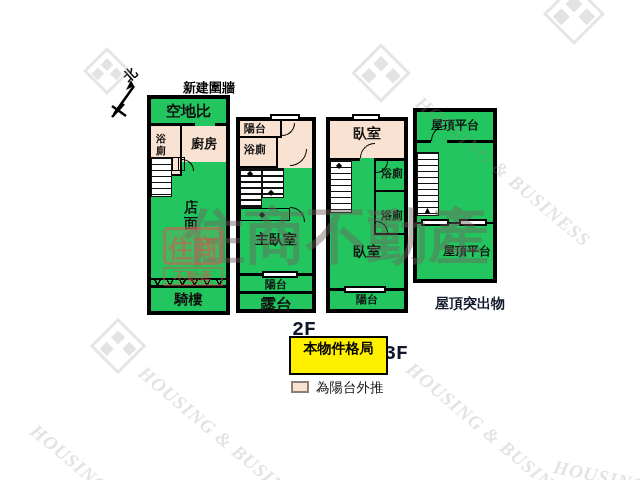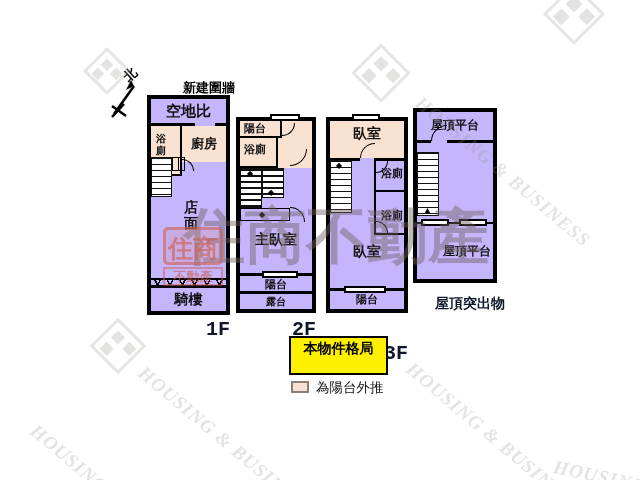--- a/index.html
+++ b/index.html
@@ -1,19 +1,19 @@
 <!DOCTYPE html>
 <html><head>
 <meta charset="utf-8">
 <style>
   html,body{margin:0;padding:0;background:#fff;}
   #stage{position:relative;width:640px;height:480px;background:#ffffff;overflow:hidden;
          font-family:"Liberation Sans","DejaVu Sans",sans-serif;color:#111;}
   .abs{position:absolute;}
-  .plan{position:absolute;border:4px solid #000;background:#c4b5fd;box-sizing:border-box;}
+  .plan{position:absolute;border:4px solid #000;background:#22c55e;box-sizing:border-box;}
   .plan-inner{position:relative;width:100%;height:100%;}
   .wall{position:absolute;background:#000;}
   .peach{position:absolute;background:#f9e2d2;}
   .room-label{position:absolute;font-weight:700;color:#111;line-height:1.15;white-space:nowrap;}
   .room-label.wrap{white-space:normal;}
   .stairs{position:absolute;border:1.5px solid #111;box-sizing:border-box;
           background:repeating-linear-gradient(to bottom,#111 0 1.5px,#fff 1.5px 6px);}
   .arc{position:absolute;box-sizing:border-box;}
   .win{position:absolute;background:#fff;border:2px solid #000;box-sizing:border-box;height:7px;}
   .arrow{position:absolute;font-size:8px;line-height:8px;color:#000;}
@@ -121,21 +121,21 @@
       <div class="stairs" style="left:22px;top:47px;width:22px;height:30px;"></div>
       <div class="abs" style="left:0;top:87px;width:50px;height:13px;border:1.5px solid #000;box-sizing:border-box;"></div>
       <span class="arrow" style="left:7px;top:49px;">◆</span>
       <span class="arrow" style="left:28px;top:68px;">◆</span>
       <span class="arrow" style="left:19px;top:90px;">◆</span>
       <div class="arc" style="left:50px;top:86px;width:15px;height:15px;border-top:1.5px solid #000;border-right:1.5px solid #000;border-radius:0 100% 0 0;"></div>
       <div class="room-label" style="left:0;width:72px;top:110px;text-align:center;font-size:14px;">主臥室</div>
       <div class="wall" style="left:0;top:152px;width:72px;height:3px;"></div>
       <div class="room-label" style="left:0;width:72px;top:157px;text-align:center;font-size:11px;">陽台</div>
       <div class="wall" style="left:0;top:170px;width:72px;height:3px;"></div>
-      <div class="room-label" style="left:0;width:72px;top:175px;text-align:center;font-size:10px;">露台</div>
+      <div class="room-label" style="left:0;width:72px;top:175px;text-align:center;font-size:16px;">露台</div>
     </div>
   </div>
 
   <div class="plan" style="left:326px;top:117px;width:82px;height:196px;">
     <div class="plan-inner">
       <div class="peach" style="left:0;top:0;width:74px;height:37px;"></div>
       <div class="room-label" style="left:0;width:74px;top:4px;text-align:center;font-size:14px;">臥室</div>
       <div class="wall" style="left:0;top:37px;width:30px;height:3px;"></div>
       <div class="wall" style="left:46px;top:37px;width:28px;height:3px;"></div>
       <div class="arc" style="left:30px;top:22px;width:15px;height:15px;border-top:1.5px solid #000;border-left:1.5px solid #000;border-radius:100% 0 0 0;"></div>
@@ -167,21 +167,20 @@
       <div class="win" style="left:42px;top:107px;width:28px;"></div>
       <div class="room-label" style="left:24px;width:52px;top:133px;text-align:center;font-size:12px;">屋頂平台</div>
     </div>
   </div>
 
   <div class="win" style="left:270px;top:114px;width:30px;"></div>
   <div class="win" style="left:352px;top:114px;width:28px;"></div>
   <div class="win" style="left:262px;top:271px;width:36px;"></div>
   <div class="win" style="left:344px;top:286px;width:42px;"></div>
 
-  <div class="floor-tag" style="left:147px;top:318px;width:83px;">1F</div>
   <div class="floor-tag" style="left:236px;top:318px;width:80px;">2F</div>
   <div class="floor-tag" style="left:326px;top:318px;width:82px;margin-top:24px;">3F</div>
   <div class="floor-tag" style="left:405px;top:295px;width:100px;font-size:14px;">屋頂突出物</div>
 
   <div class="notice" style="left:289px;top:336px;width:99px;height:39px;">
     <div>本物件格局</div>
   </div>
 
   <div class="legend-swatch" style="left:291px;top:381px;width:18px;height:12px;"></div>
   <div class="legend-text" style="left:316px;top:379px;">為陽台外推</div>

